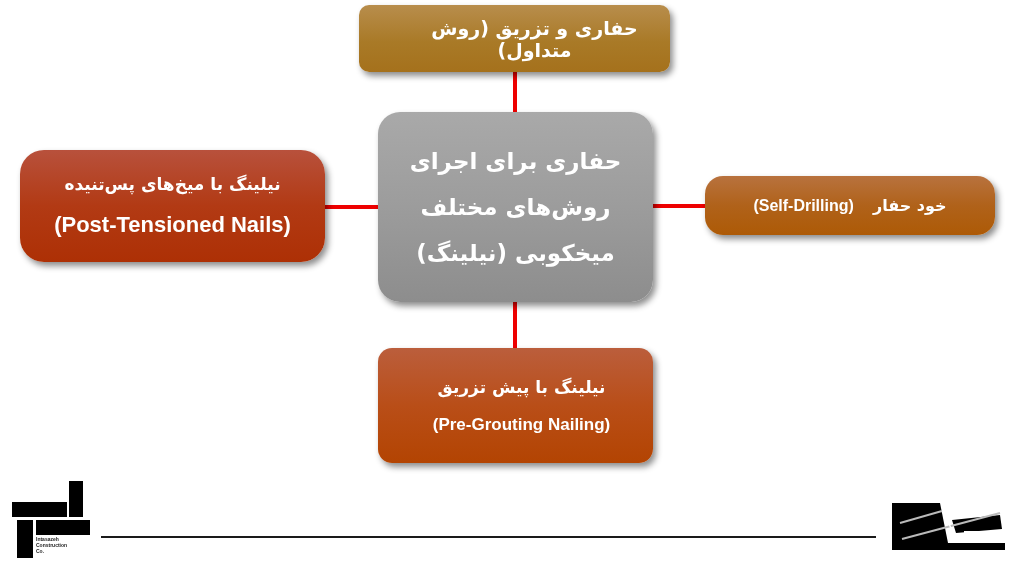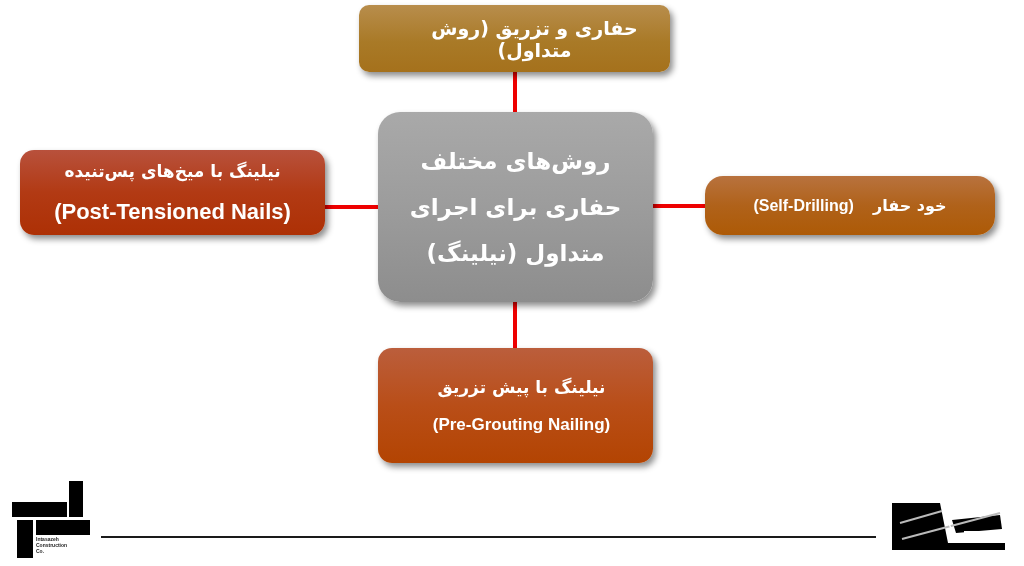--- a/index.html
+++ b/index.html
@@ -31,22 +31,23 @@
 
   #node-center {
     left: 378px; top: 112px; width: 275px; height: 190px;
     background: linear-gradient(to bottom, #a9a9a9 0%, #9c9c9c 50%, #8d8d8d 100%);
     border-radius: 22px;
     padding: 0 10px;
   }
   #node-center .fa { font-size: 23px; line-height: 46px; }
 
   #node-left {
-    left: 20px; top: 150px; width: 305px; height: 85px;
+    left: 20px; top: 150px; width: 305px; height: 112px;
     background: linear-gradient(to bottom, #b8513c 0%, #b23a14 50%, #ad3005 100%);
+    border-radius: 24px;
   }
   #node-left .fa { font-size: 17px; margin-bottom: 18px; }
   #node-left .en { font-size: 22px; }
 
   #node-right {
     left: 705px; top: 176px; width: 290px; height: 59px;
     background: linear-gradient(to bottom, #b8723e 0%, #b0621a 50%, #ad5a06 100%);
     border-radius: 18px;
     flex-direction: row;
   }
@@ -84,23 +85,23 @@
 <div class="connector" id="conn-top"></div>
 <div class="connector" id="conn-bottom"></div>
 <div class="connector" id="conn-left"></div>
 <div class="connector" id="conn-right"></div>
 
 <div class="node" id="node-top">
   <div class="fa">حفاری و تزریق (روش متداول)</div>
 </div>
 
 <div class="node" id="node-center">
+  <div class="fa">حفاری برای اجرای</div>
   <div class="fa">روش‌های مختلف</div>
-  <div class="fa">حفاری برای اجرای</div>
-  <div class="fa">متداول (نیلینگ)</div>
+  <div class="fa">میخکوبی (نیلینگ)</div>
 </div>
 
 <div class="node" id="node-left">
   <div class="fa">نیلینگ با میخ‌های پس‌تنیده</div>
   <div class="en">(Post-Tensioned Nails)</div>
 </div>
 
 <div class="node" id="node-right">
   <div class="line">
     <span class="fa">خود حفار</span>

